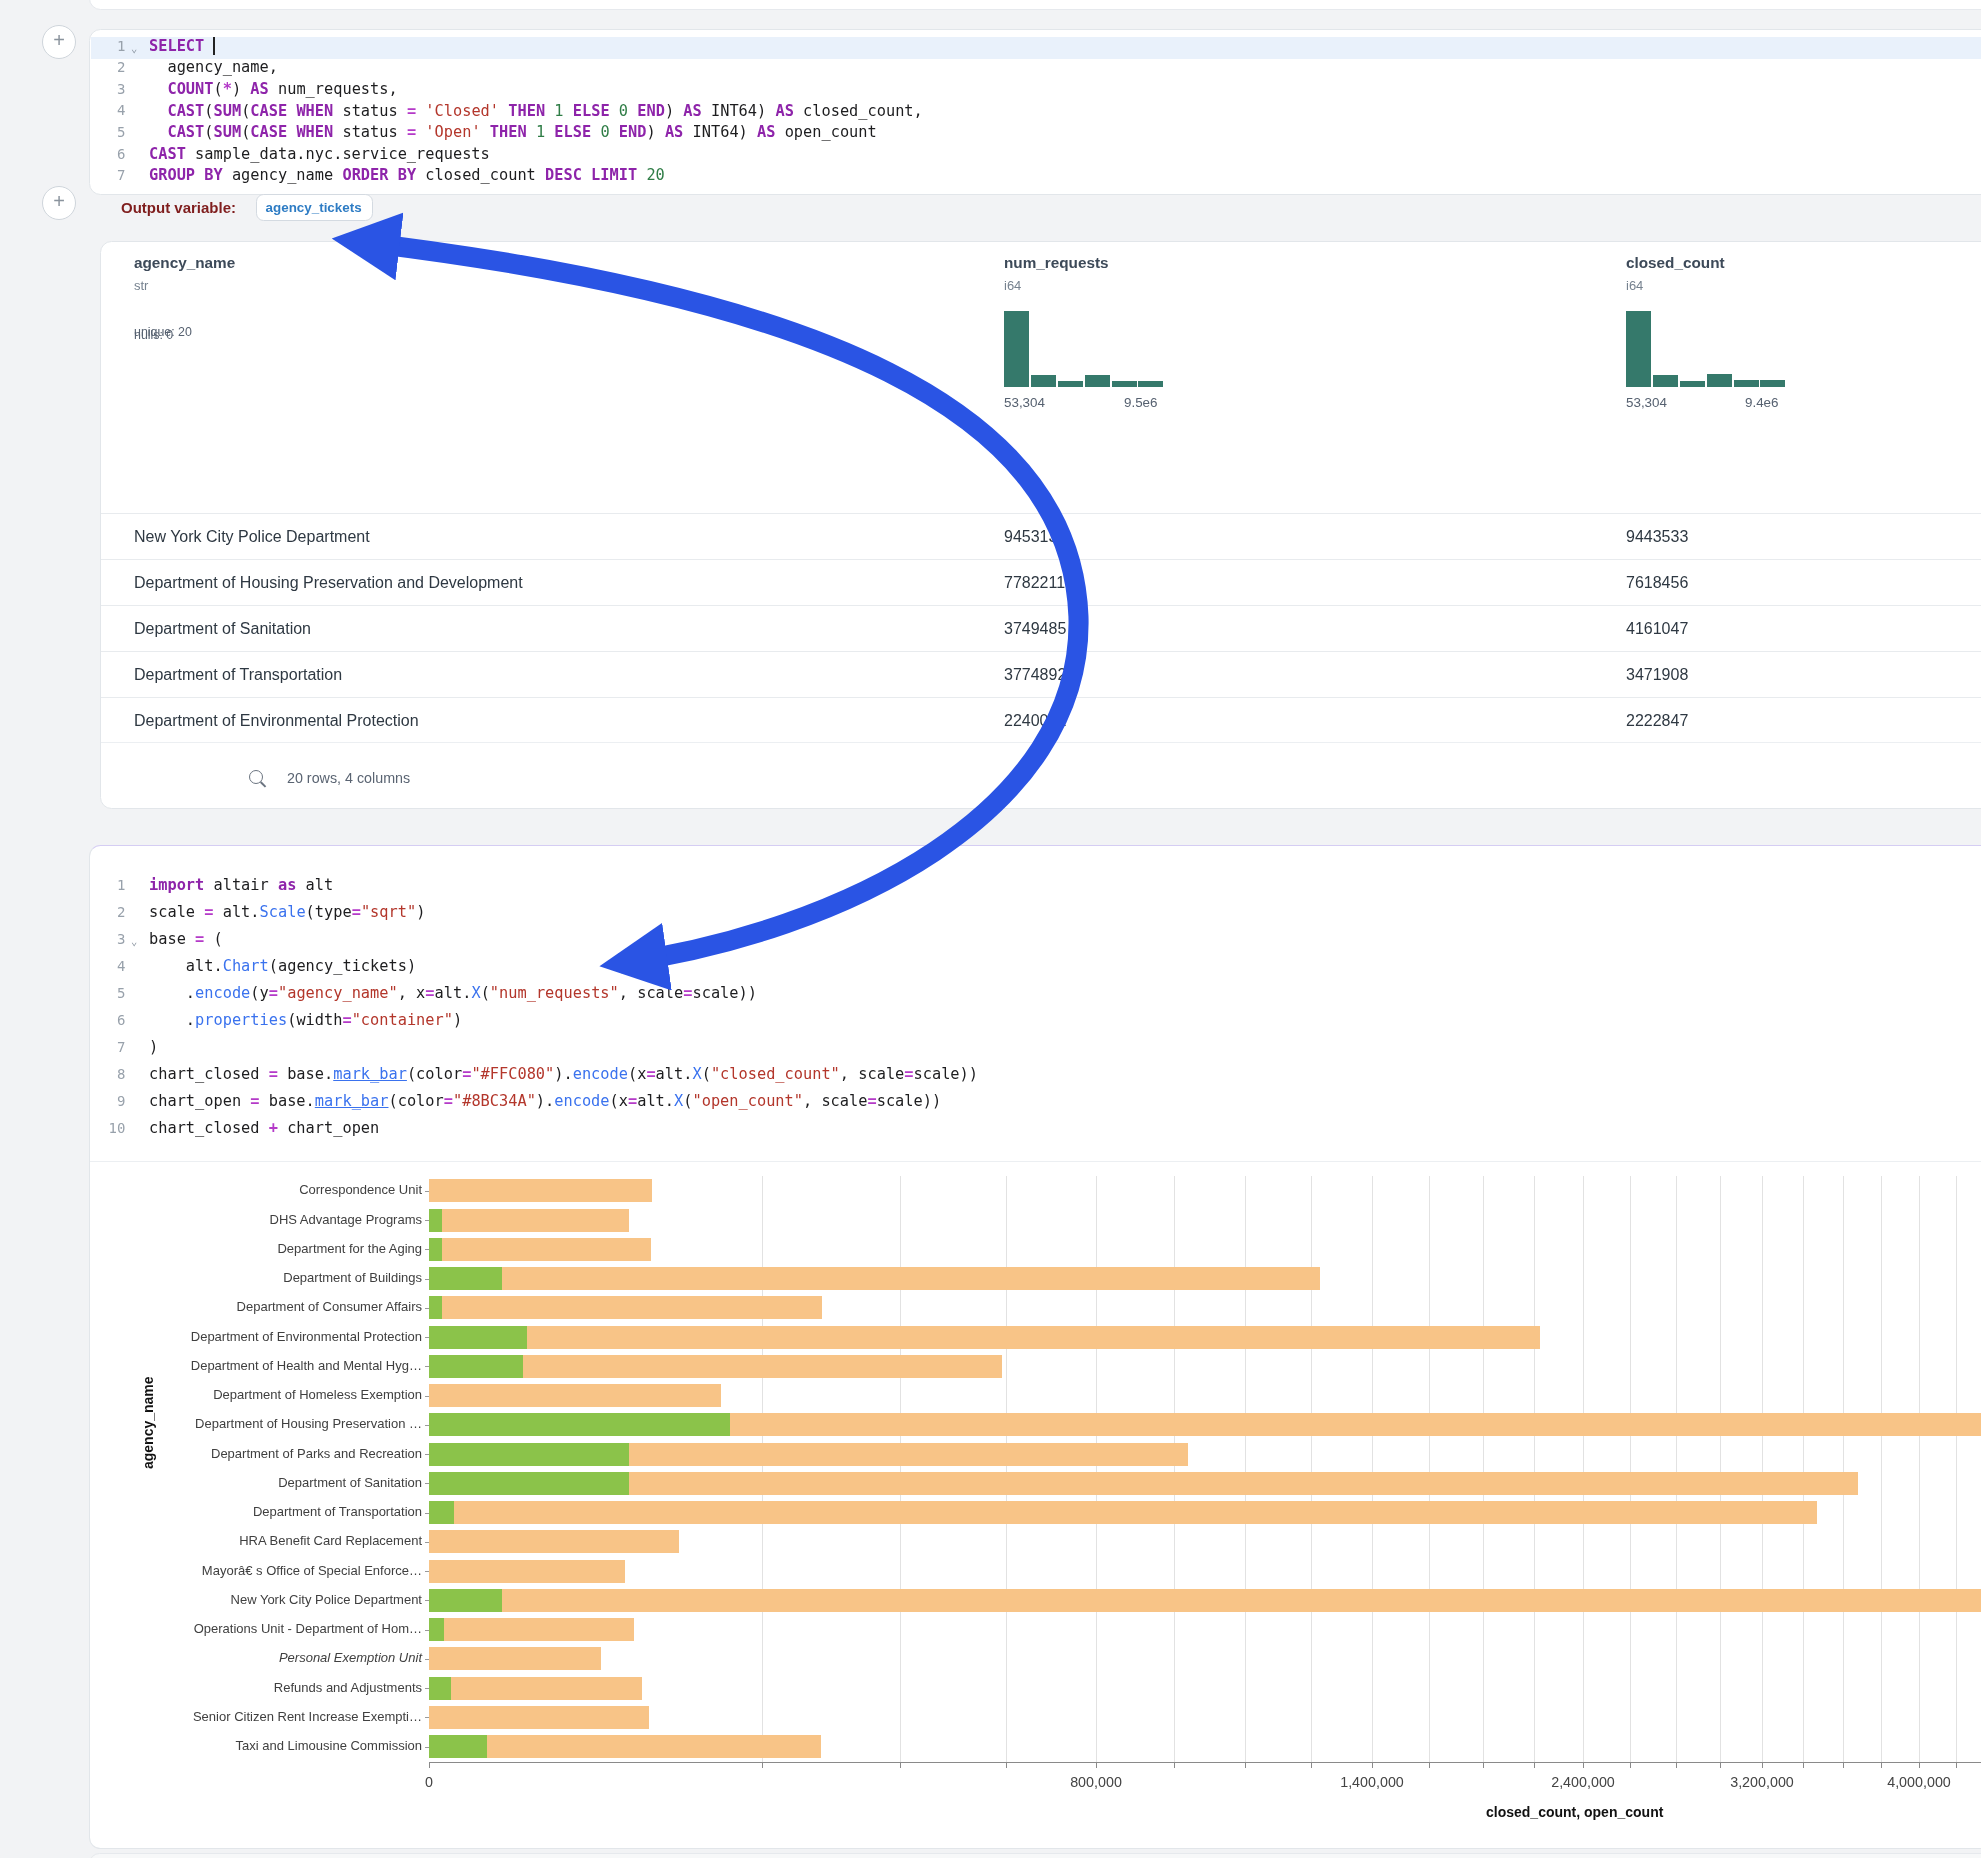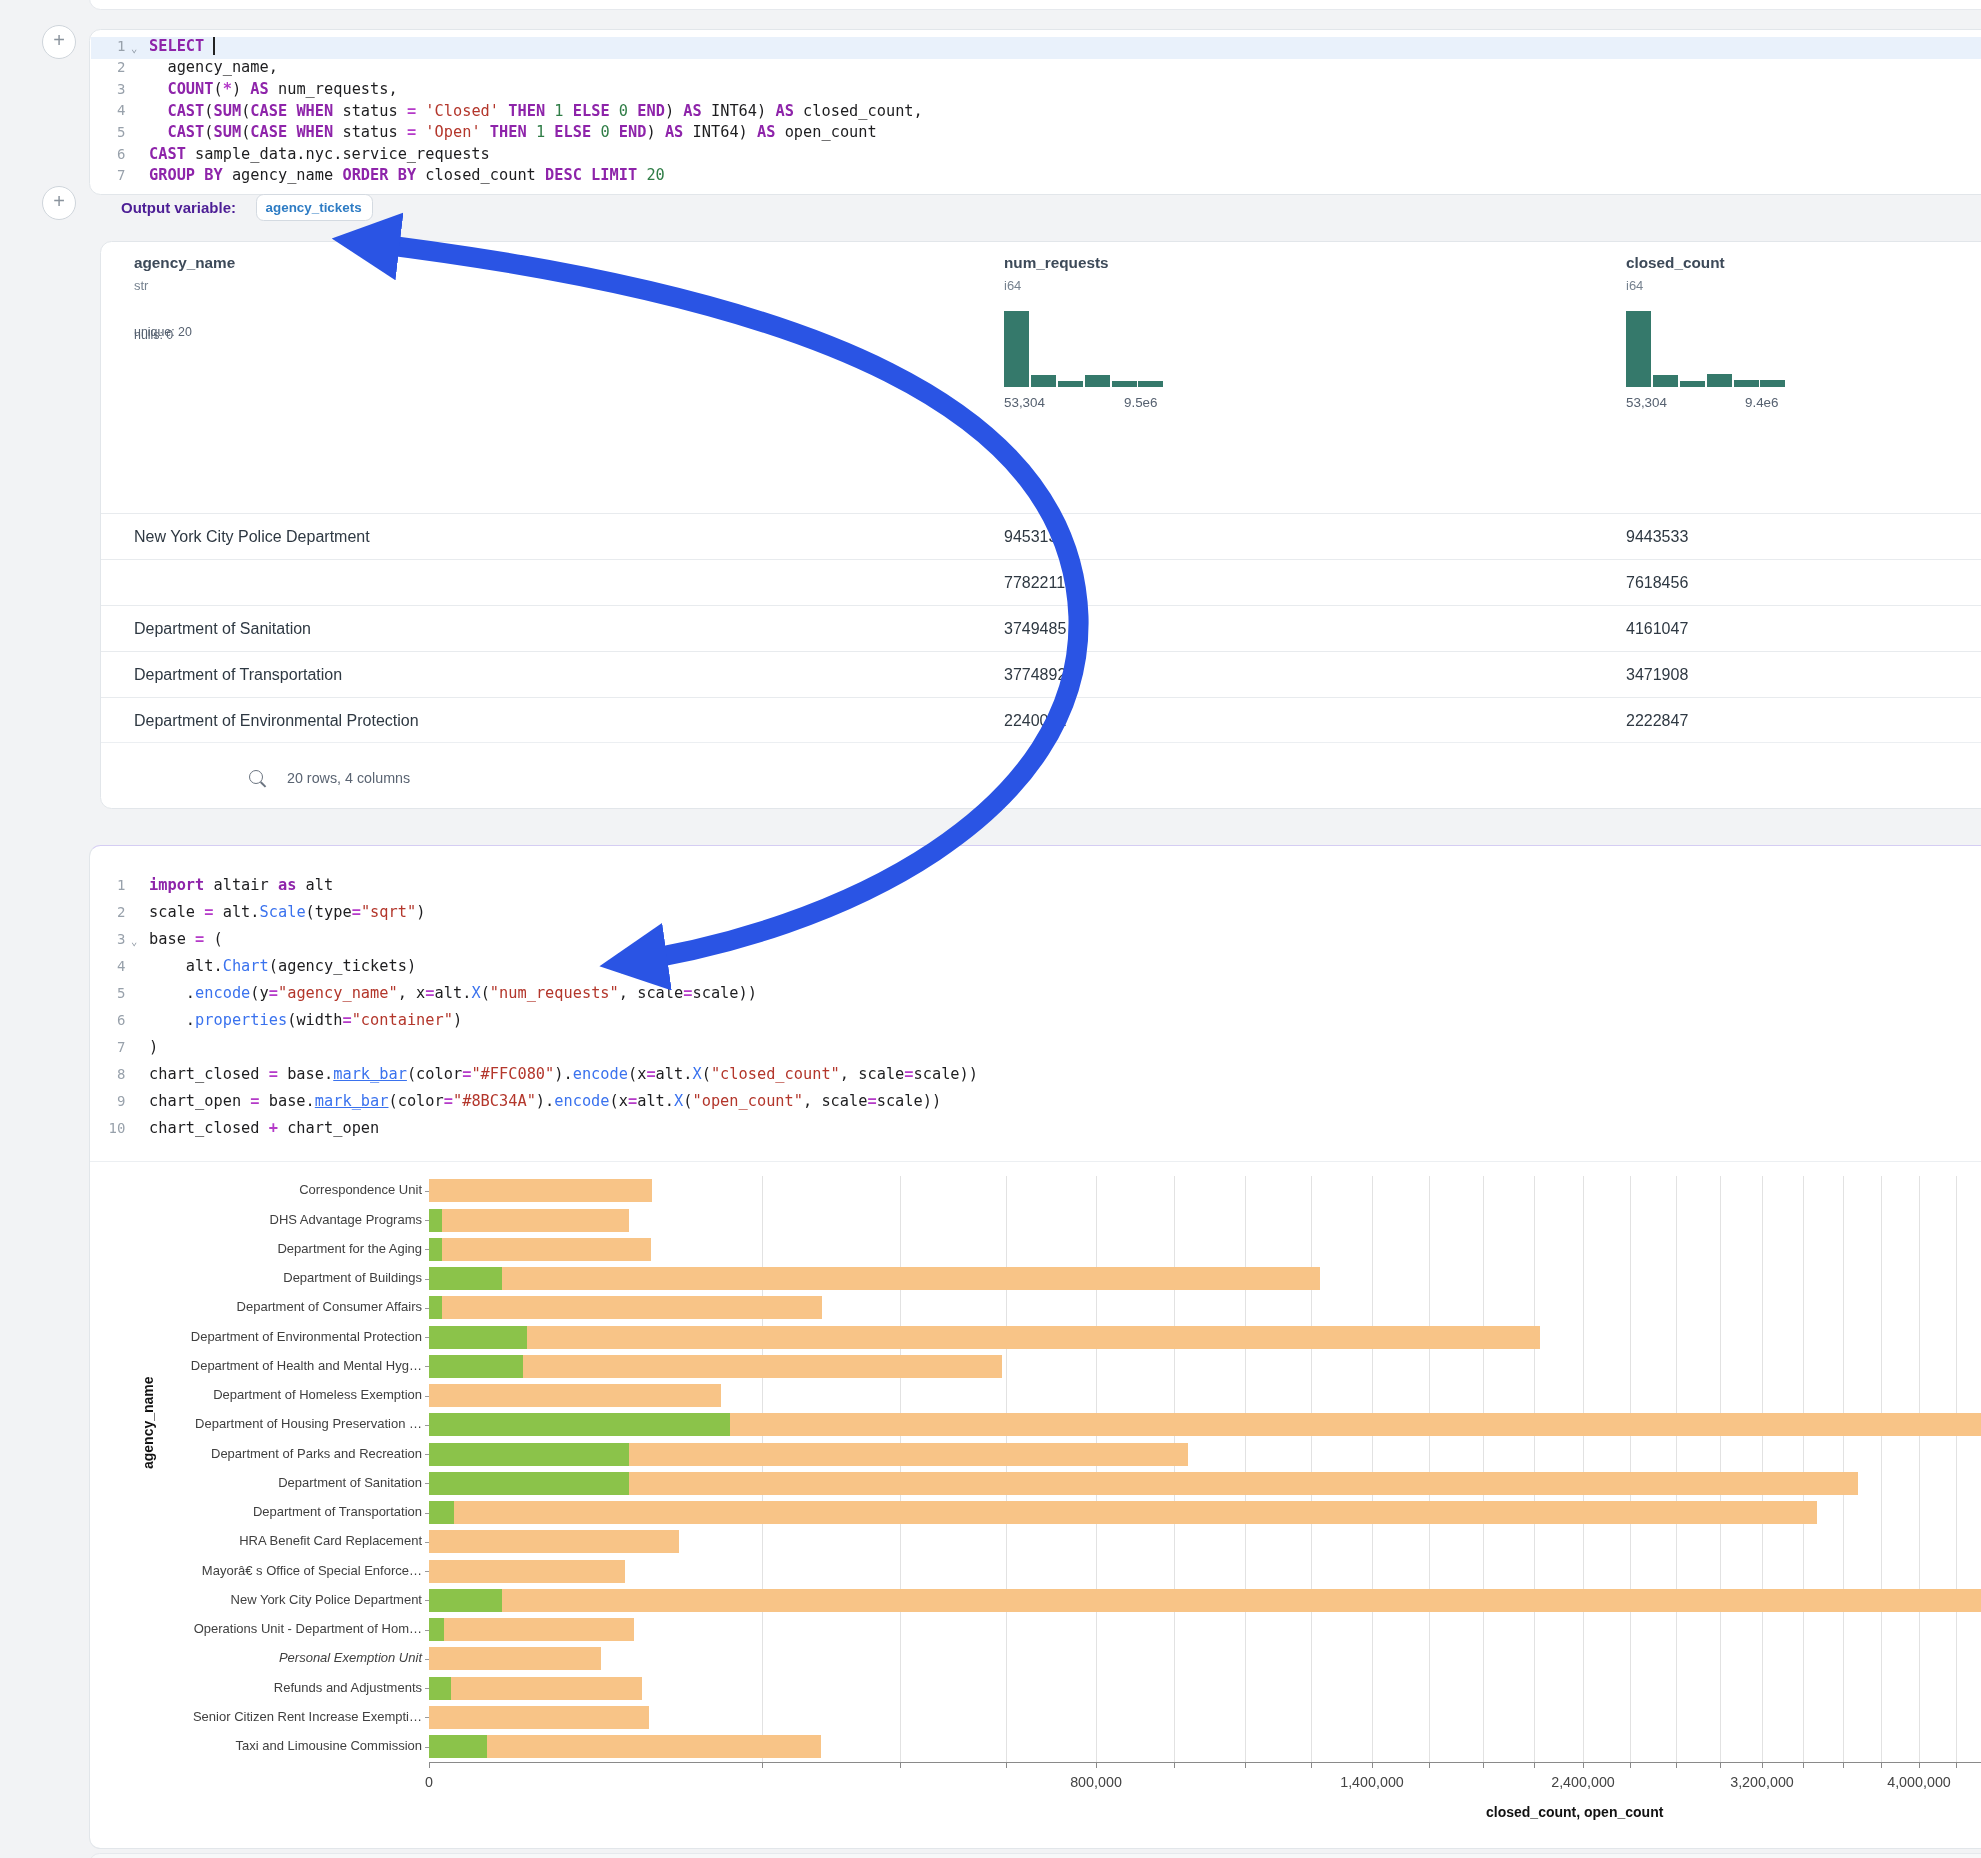--- a/index.html
+++ b/index.html
@@ -19,21 +19,21 @@
   .tok-fn{color:#3a72ee;}
   .tok-fnu{color:#3a72ee;text-decoration:underline;}
   .tok-pl{color:#1d1d1f;}
   .caret{display:inline-block;width:1.9px;height:18px;background:#222;vertical-align:text-bottom;}
   .hl-line{position:absolute;background:#e9f1fb;}
   
   .plusbtn{position:absolute;width:32px;height:32px;border-radius:50%;background:#fff;
            border:1.4px solid #cfd5db;color:#8a939d;font-size:20px;line-height:29px;
            text-align:center;cursor:pointer;}
   
-  .outvar-label{position:absolute;color:#4c1d95;font-weight:bold;font-size:15px;}
+  .outvar-label{position:absolute;color:#7f1d1d;font-weight:bold;font-size:15px;}
   .pill{position:absolute;border:1.4px solid #d4dae1;border-radius:7.6px;background:#fff;
         color:#2e7cc4;font-weight:bold;font-size:13.4px;line-height:25px;padding:0 8.6px;
         overflow:hidden;white-space:nowrap;}
   
   .colname{position:absolute;font-weight:bold;font-size:15.3px;color:#3d4a59;}
   .coltype{position:absolute;font-size:13px;color:#76828f;}
   .colstat{position:absolute;font-size:12.4px;color:#566170;}
   .hist{position:absolute;display:flex;align-items:flex-end;gap:1.9px;height:76px;}
   .hist div{background:#35796b;width:25px;}
   .histlab{position:absolute;font-size:13.4px;color:#566170;}
@@ -116,20 +116,21 @@
       <div class="histlab" style="left: 1525px; top: 153px;">53,304</div>
       <div class="histlab" style="left: 1644px; top: 153px;">9.4e6</div>
     </div>
   <div id="tbl-rows" style="position:absolute;left:0;top:271px;width:100%;">
       <div class="trow" style="top: 0px;">
         <div class="c" style="left: 33px;">New York City Police Department</div>
         <div class="c" style="left: 903px;">9453131</div>
         <div class="c" style="left: 1525px;">9443533</div>
       </div>
       <div class="trow" style="top: 46px;">
+        <div class="c" style="left: 33px;">Department of Housing Preservation and Development</div>
         <div class="c" style="left: 903px;">7782211</div>
         <div class="c" style="left: 1525px;">7618456</div>
       </div>
       <div class="trow" style="top: 92px;">
         <div class="c" style="left: 33px;">Department of Sanitation</div>
         <div class="c" style="left: 903px;">3749485</div>
         <div class="c" style="left: 1525px;">4161047</div>
       </div>
       <div class="trow" style="top: 138px;">
         <div class="c" style="left: 33px;">Department of Transportation</div>

